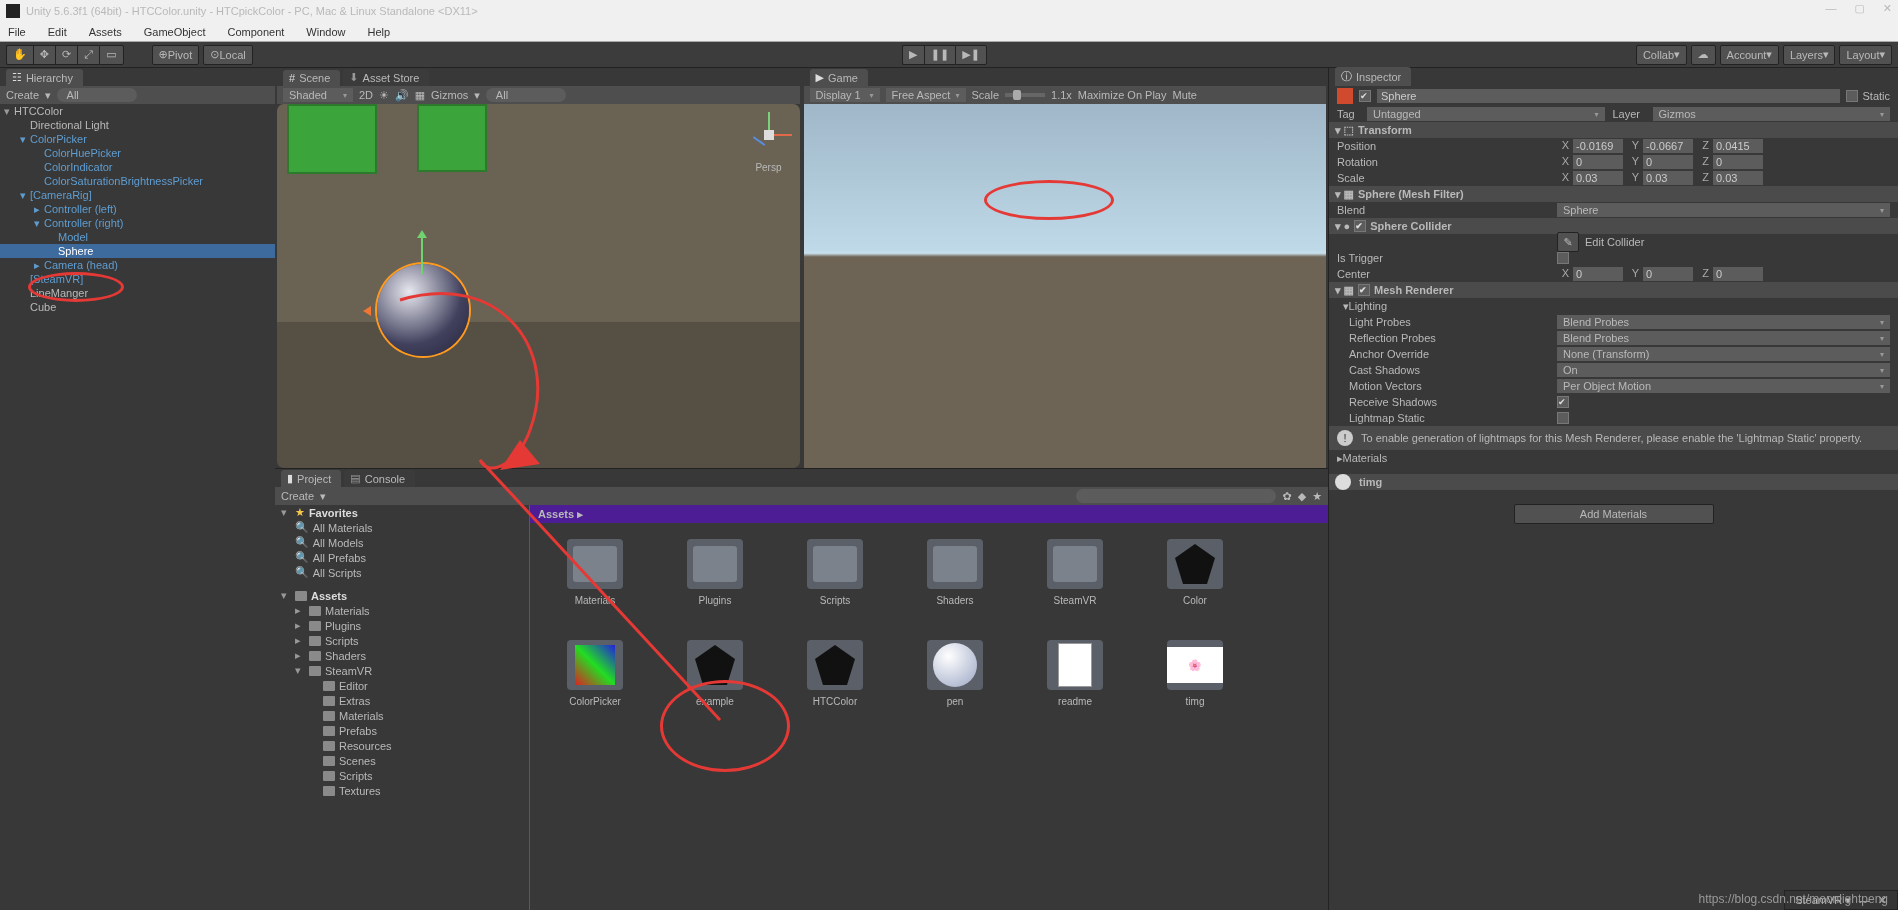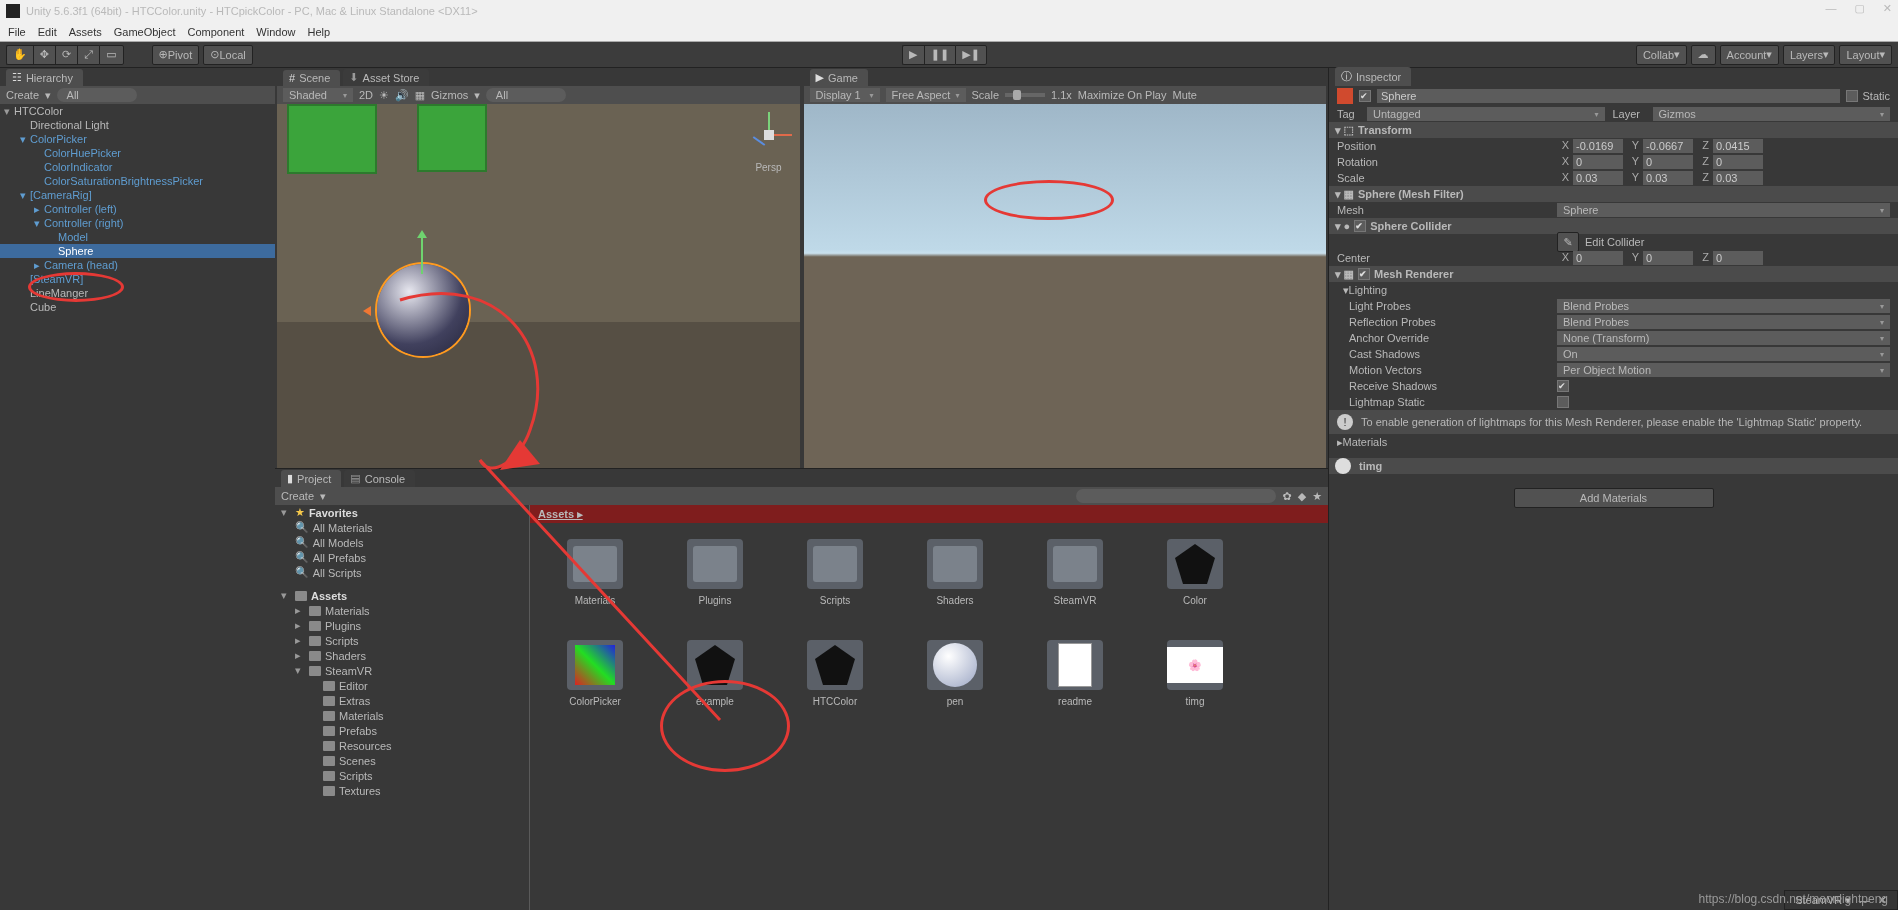--- a/index.html
+++ b/index.html
@@ -1,20 +1,20 @@
 <!DOCTYPE html>
 <html><head>
 <meta charset="utf-8">
 <style>
 * { margin:0; padding:0; box-sizing:border-box; font-family: Arial, sans-serif; font-size:11px; color:#b9b9b9; user-select:none; }
 body { background:#383838; width:1898px; height:910px; overflow:hidden; position:relative; }
 .titlebar { height:22px; background:#f0f0f0; display:flex; align-items:center; padding:0 6px; color:#4b4b4b; }
 .titlebar .unity-icon { width:14px; height:14px; background:#222; margin-right:6px; }
 .titlebar .winbtns { position:absolute; right:6px; top:2px; display:flex; gap:18px; color:#555;}
-.menubar { height:20px; background:#f0f0f0; display:flex; align-items:center; gap:12px; padding:0 8px; color:#333; border-bottom:1px solid #aaa;}
+.menubar { height:20px; background:#f0f0f0; display:flex; align-items:center; gap:22px; padding:0 8px; color:#333; border-bottom:1px solid #aaa;}
 .menubar span { color:#333; }
 .toolbar { height:26px; background:#3c3c3c; display:flex; align-items:center; padding:0 6px; gap:4px; border-bottom:1px solid #222;}
 .tbtn { background:#515151; border:1px solid #222; height:20px; min-width:22px; border-radius:2px; display:flex; align-items:center; justify-content:center; padding:0 6px;}
 .tbtn-group { display:flex; }
 .tbtn-group .tbtn { border-radius:0; border-right:none;}
 .tbtn-group .tbtn:first-child { border-radius:2px 0 0 2px;}
 .tbtn-group .tbtn:last-child { border-radius:0 2px 2px 0; border-right:1px solid #222;}
 .spacer { flex:1; }
 .main { display:flex; height:calc(100% - 68px); }
 .col-left { width:275px; display:flex; flex-direction:column;}
@@ -26,33 +26,33 @@
 .subbar { height:18px; background:#4e4e4e; display:flex; align-items:center; padding:0 6px; gap:6px; font-size:10px;}
 .search { background:#5c5c5c; border-radius:9px; height:14px; padding:0 10px; min-width:80px; display:flex; align-items:center;}
 .hierarchy-body { flex:1; background:#383838; overflow:auto;}
 .hrow { height:14px; display:flex; align-items:center; padding-left:4px; }
 .hrow.l1{padding-left:20px;} .hrow.l2{padding-left:34px;} .hrow.l3{padding-left:48px;}
 .hrow.blue span{color:#5f9dd1;}
 .hrow.sel{background:#3d6b9e;} .hrow.sel span{color:#fff;}
 .fold{color:#999; width:10px; display:inline-block;}
 .midtop { height:400px; display:flex; gap:4px; padding:0 2px;}
 .viewport { flex:1; background:#383838; display:flex; flex-direction:column; position:relative;}
-.scene-render { flex:1; background:linear-gradient(#6a6253 0%,#6a6253 60%,#564f44 60%,#564f44 100%); position:relative;}
+.scene-render { flex:1; background:linear-gradient(#6a6253 0%,#6a6253 60%,#564f44 60%,#564f44 100%); position:relative;border-radius:7px;}
 .game-render  { flex:1; background:linear-gradient(#9fb7c8 0%, #bfd9e8 40%, #c9e0ed 41%, #6e6456 42%, #6e6456 100%); }
 .green-cube { position:absolute; background:#3ba43b; border:2px solid #2d7a2d; }
 .sel-sphere { position:absolute; width:92px; height:92px; border-radius:50%; background:radial-gradient(circle at 35% 30%, #e8e8f0, #41415e 60%, #24243a); left:380px; top:210px; box-shadow:0 0 0 2px #ff9a1f;}
 .project-area { flex:1; display:flex; flex-direction:column; border-top:1px solid #222;}
 .proj-body { flex:1; display:flex;}
 .proj-tree { width:255px; background:#383838; overflow:auto; border-right:1px solid #5a5a5a;}
 .prow { height:15px; display:flex; align-items:center; padding-left:6px; gap:4px;}
 .prow .fold{width:10px;} .prow.l1{padding-left:20px;} .prow.l2{padding-left:34px;}
 .star{color:#f5c84b;}
 .folder-i{width:12px;height:10px;background:#8a8a8a;display:inline-block;border-radius:1px;}
 .proj-grid { flex:1; background:#383838; display:flex; flex-direction:column;}
-.breadcrumb { height:18px; background:#7f1d1d; display:flex; align-items:center; padding:0 8px;text-decoration:underline;}
+.breadcrumb { height:18px; background:#4c1d95; display:flex; align-items:center; padding:0 8px;}
 .grid { flex:1; padding:16px 30px; display:flex; flex-wrap:wrap; align-content:flex-start; gap:34px 50px;}
 .gitem { width:70px; display:flex; flex-direction:column; align-items:center; gap:6px;}
 .gicon{ width:56px; height:50px; background:#5b6068; border-radius:4px; display:flex; align-items:center; justify-content:center;}
 .glabel{font-size:10px; text-align:center;}
 .inspector { flex:1; background:#383838; overflow:auto; display:flex; flex-direction:column;}
 .insp-row { display:flex; align-items:center; padding:1px 8px; height:16px;}
 .insp-row label{width:220px;}
 .field { background:#5c5c5c; height:14px; padding:0 4px; flex:1; border:none; color:#ccc;}
 .section-hdr { background:#4b4b4b; height:16px; display:flex; align-items:center; padding:0 6px; gap:4px; font-weight:bold;}
 .xyz { display:flex; gap:4px; flex:1;}
@@ -495,29 +495,33 @@
             <input value="0.03" style="">
             <span>Y</span>
             <input value="0.03" style="">
             <span>Z</span>
             <input value="0.03" style="">
           </div>
         </div>
 
       <div class="section-hdr">▾ ▦ <span>Sphere (Mesh Filter)</span></div>
       <div class="insp-row">
-          <label>Mesh</label>
+          <label>Blend</label>
           <div class="dd">Sphere</div>
         </div>
 
       <div class="section-hdr">▾ ● <div class="cb checked"></div> <span>Sphere Collider</span></div>
       <div class="insp-row">
           <label></label>
           <div class="tbtn" style="width:22px">✎</div>
           <span style="margin-left:6px">Edit Collider</span>
+        </div>
+      <div class="insp-row">
+          <label>Is Trigger</label>
+          <div class="cb"></div>
         </div>
       <div class="insp-row">
           <label>Center</label>
           <div class="xyz">
             <span>X</span>
             <input value="0" style="">
             <span>Y</span>
             <input value="0" style="">
             <span>Z</span>
             <input value="0" style="">

